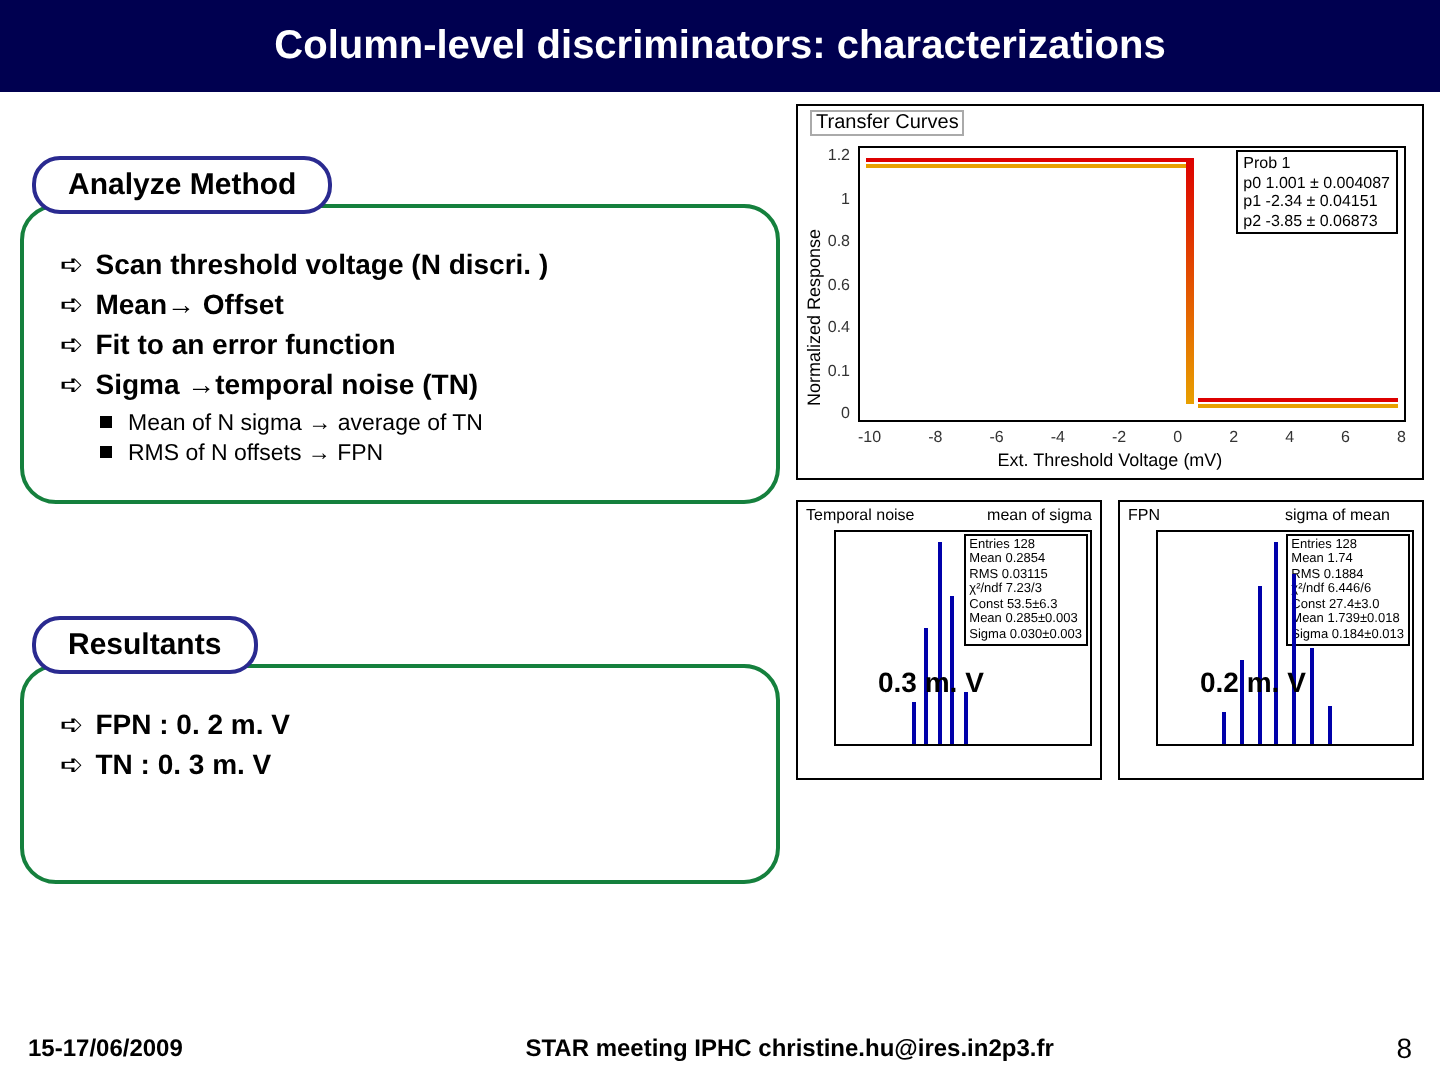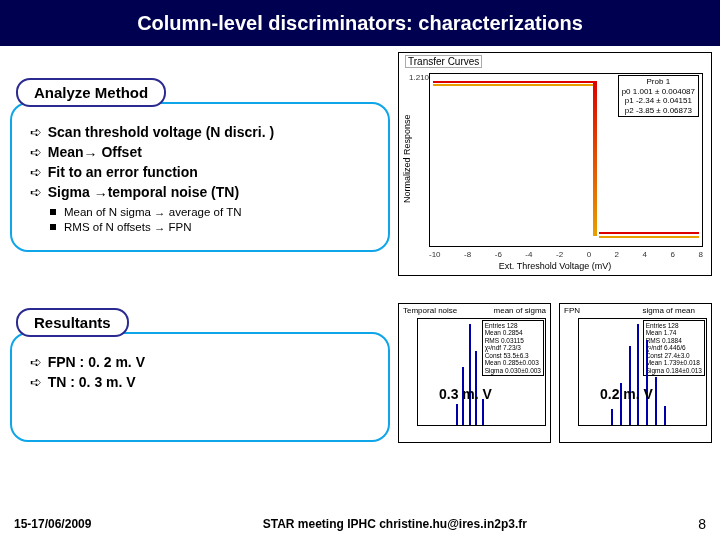--- a/index.html
+++ b/index.html
@@ -2,46 +2,46 @@
 <html><head>
 <meta charset="utf-8">
 <style>
   * { box-sizing: border-box; margin: 0; padding: 0; }
   html, body { width: 720px; height: 540px; font-family: Arial, Helvetica, sans-serif; background: #fff; overflow: hidden; }
   .slide { width: 720px; height: 540px; position: relative; }
   .titlebar { background: #000050; color: #fff; height: 46px; display: flex; align-items: center; justify-content: center; font-weight: bold; font-size: 20px; }
   .content { display: flex; height: 456px; }
   .leftcol { width: 398px; padding: 8px 8px 0 10px; }
   .rightcol { width: 322px; padding: 6px 8px 0 0; position: relative; }
-  .block { border: 2px solid #0ea5e9; border-radius: 18px; padding: 10px 14px 14px 14px; margin-bottom: 14px; background: #fff; }
+  .block { border: 2px solid #15803d; border-radius: 18px; padding: 10px 14px 14px 14px; margin-bottom: 14px; background: #fff; }
   .block-header { border: 2px solid #2a2a90; border-radius: 14px; padding: 4px 16px; font-weight: bold; font-size: 15px; background: #fff; display: inline-block; margin-left: 6px; margin-bottom: -14px; position: relative; z-index: 2; margin-top: 24px; }
   .header-wrap { position: relative; }
   ul.bullets { list-style: none; padding-left: 4px; margin-top: 10px; }
   ul.bullets > li { font-weight: bold; font-size: 14px; margin-bottom: 4px; }
   ul.bullets > li .arrow { font-family: "Arial"; margin-right: 6px; font-weight: normal; }
   ul.sub { list-style: none; padding-left: 24px; margin-top: 6px; }
   ul.sub > li { font-size: 11.5px; font-weight: normal; margin-bottom: 3px; }
   ul.sub > li .sq { display: inline-block; width: 6px; height: 6px; background: #000; margin-right: 8px; vertical-align: 1px; }
   
   .chartframe { border: 1px solid #000; background: #fff; position: relative; }
-  .transfer { height: 224px; margin-bottom: 27px; }
+  .transfer { height: 188px; margin-bottom: 10px; }
   .transfer .tlab { position: absolute; left: 6px; top: 2px; font-size: 10px; border:1px solid #aaa; padding:0 2px; background:#fff;}
   .transfer .plotarea { position: absolute; left: 30px; right: 8px; top: 20px; bottom: 28px; border: 1px solid #000; background: #fff; overflow:hidden;}
   .transfer .ylab { position: absolute; left: 2px; top: 50%; transform: translateY(-50%) rotate(-90deg); font-size: 9px; transform-origin: left center; white-space:nowrap;}
   .transfer .xlab { position: absolute; bottom: 4px; left: 0; right: 0; text-align: center; font-size: 9px; }
-  .transfer .statbox { position:absolute; right:12px; top:22px; border:1px solid #000; font-size:8px; padding:1px 3px; background:#fff; line-height:1.2; z-index:3;text-align:center;}
+  .transfer .statbox { position:absolute; right:12px; top:22px; border:1px solid #000; font-size:8px; padding:1px 3px; background:#fff; line-height:1.2; z-index:3;}
   .curveR { position:absolute; left:60%; top:0; width:6px; height:100%; }
   .curveR::before { content:""; position:absolute; left:-160px; width:160px; height:2px; background:#d00; top:4%;}
   .curveR::after  { content:""; position:absolute; left:6px; width:100px; height:2px; background:#d00; top:92%;}
   .curveO::before { content:""; position:absolute; left:-160px; width:160px; height:2px; background:#e8a000; top:6%;}
   .curveO::after  { content:""; position:absolute; left:6px; width:100px; height:2px; background:#e8a000; top:94%;}
   .curveO { position:absolute; left:60%; top:0; width:6px; height:100%; }
   .drop  { position:absolute; left:60%; top:4%; width:4px; height:90%; background:linear-gradient(#d00,#e8a000); }
   .xticks { position:absolute; bottom:16px; left:30px; right:8px; display:flex; justify-content:space-between; font-size:8px; color:#333;}
-  .yticks { position:absolute; left:10px; top:20px; bottom:28px; display:flex; justify-content:space-between; font-size:8px; color:#333; text-align:right; width:16px;}
+  .yticks { position:absolute; left:10px; top:20px; bottom:28px; display:flex; flex-direction:column; justify-content:space-between; font-size:8px; color:#333; text-align:right; width:16px;}
   .bottomrow { display: flex; gap: 8px; position:relative; }
   .smallchart { flex: 1; border: 1px solid #000; height: 140px; position: relative; background: #fff; font-size: 8px; }
   .smallchart .sct { position:absolute; left:4px; top:2px; font-size:8px; }
   .smallchart .scplot { position:absolute; left:18px; right:4px; top:14px; bottom:16px; border:1px solid #000; overflow:hidden;}
   .smallchart .peak { position:absolute; width:2px; background:#00a; bottom:0;}
   .smallchart .sb { position:absolute; right:6px; top:16px; border:1px solid #000; font-size:6.5px; padding:1px 2px; background:#fff; line-height:1.15;}
   .label-overlay { position:absolute; font-weight:bold; font-size:14px; background:rgba(255,255,255,0.0);}
   .footer { position: absolute; bottom: 0; left: 0; right: 0; height: 32px; padding: 0 14px; display: flex; align-items: center; font-size: 12px; }
   .footer .date { font-weight: bold; }
   .footer .center { flex: 1; text-align: center; font-weight: bold; }

